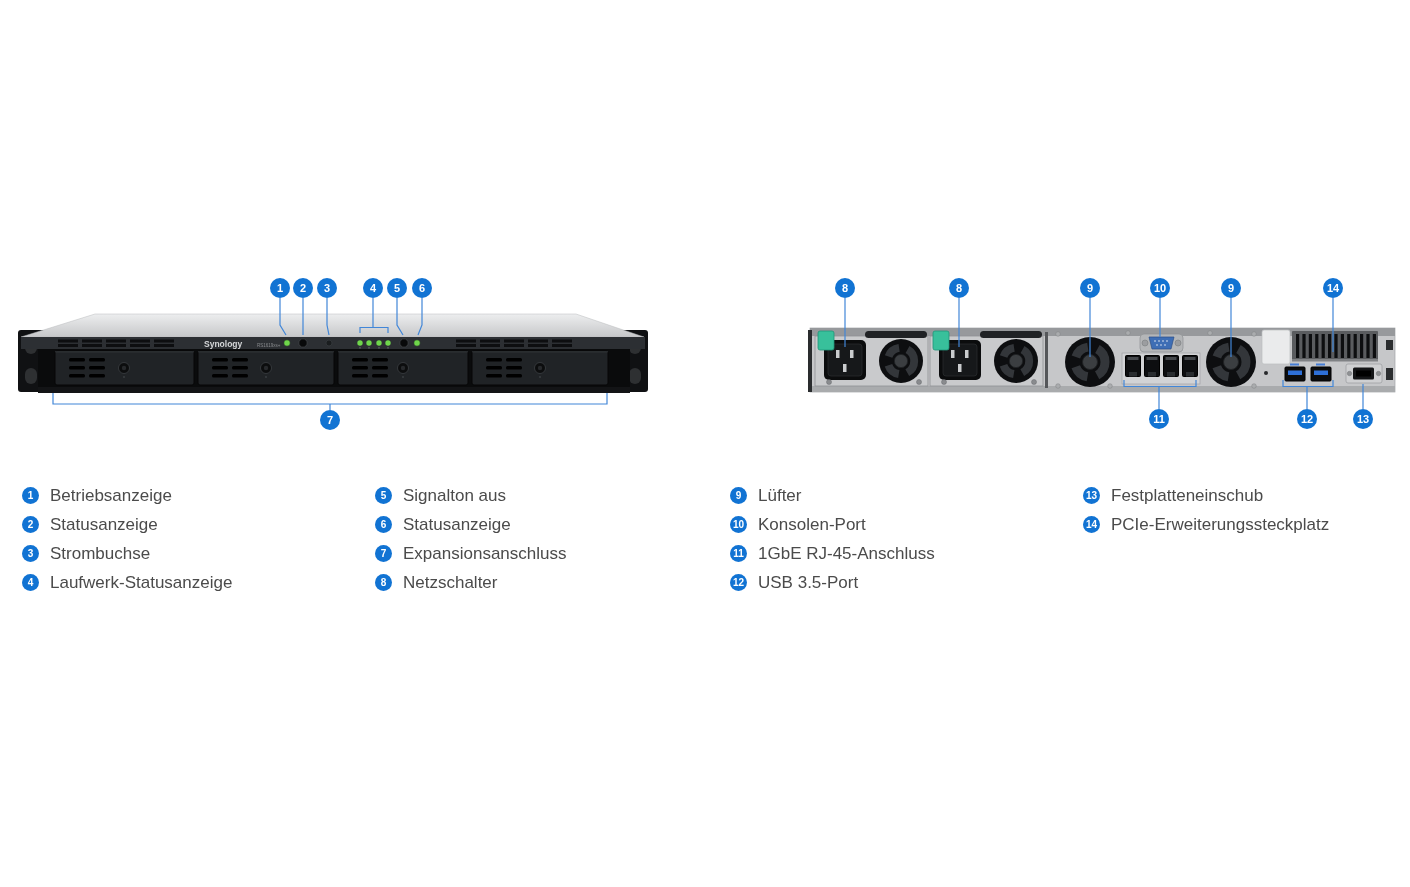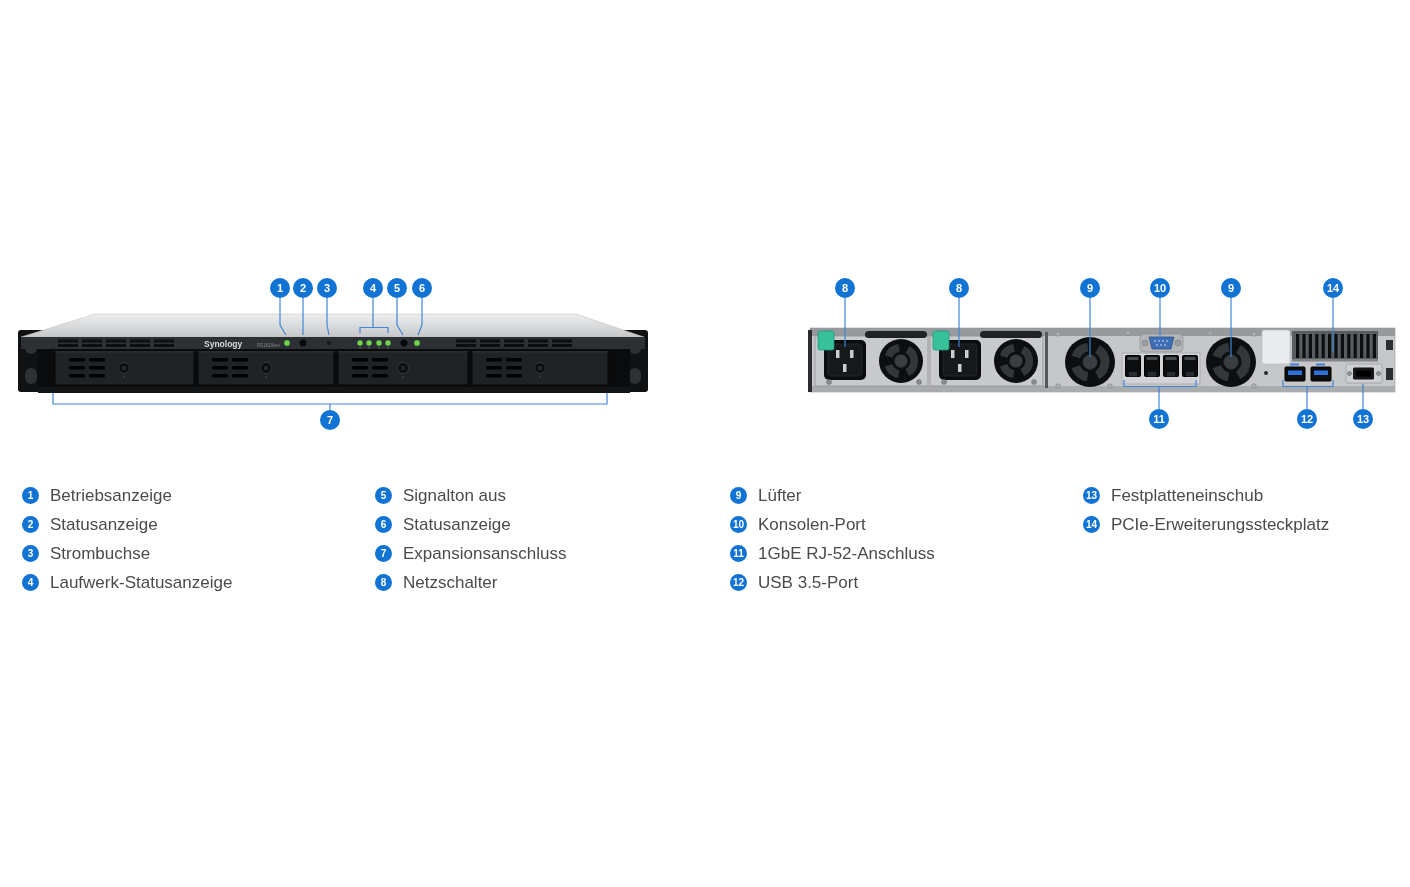--- a/index.html
+++ b/index.html
@@ -379,21 +379,21 @@
     <div class="legend-item">
       <span class="legend-badge">9</span>
       <span class="legend-label">Lüfter</span>
     </div>
     <div class="legend-item">
       <span class="legend-badge">10</span>
       <span class="legend-label">Konsolen-Port</span>
     </div>
     <div class="legend-item">
       <span class="legend-badge">11</span>
-      <span class="legend-label">1GbE RJ-52-Anschluss</span>
+      <span class="legend-label">1GbE RJ-45-Anschluss</span>
     </div>
     <div class="legend-item">
       <span class="legend-badge">12</span>
       <span class="legend-label">USB 3.5-Port</span>
     </div>
   </div>
 
   <div class="legend-col" style="left:1083px">
     <div class="legend-item">
       <span class="legend-badge">13</span>

